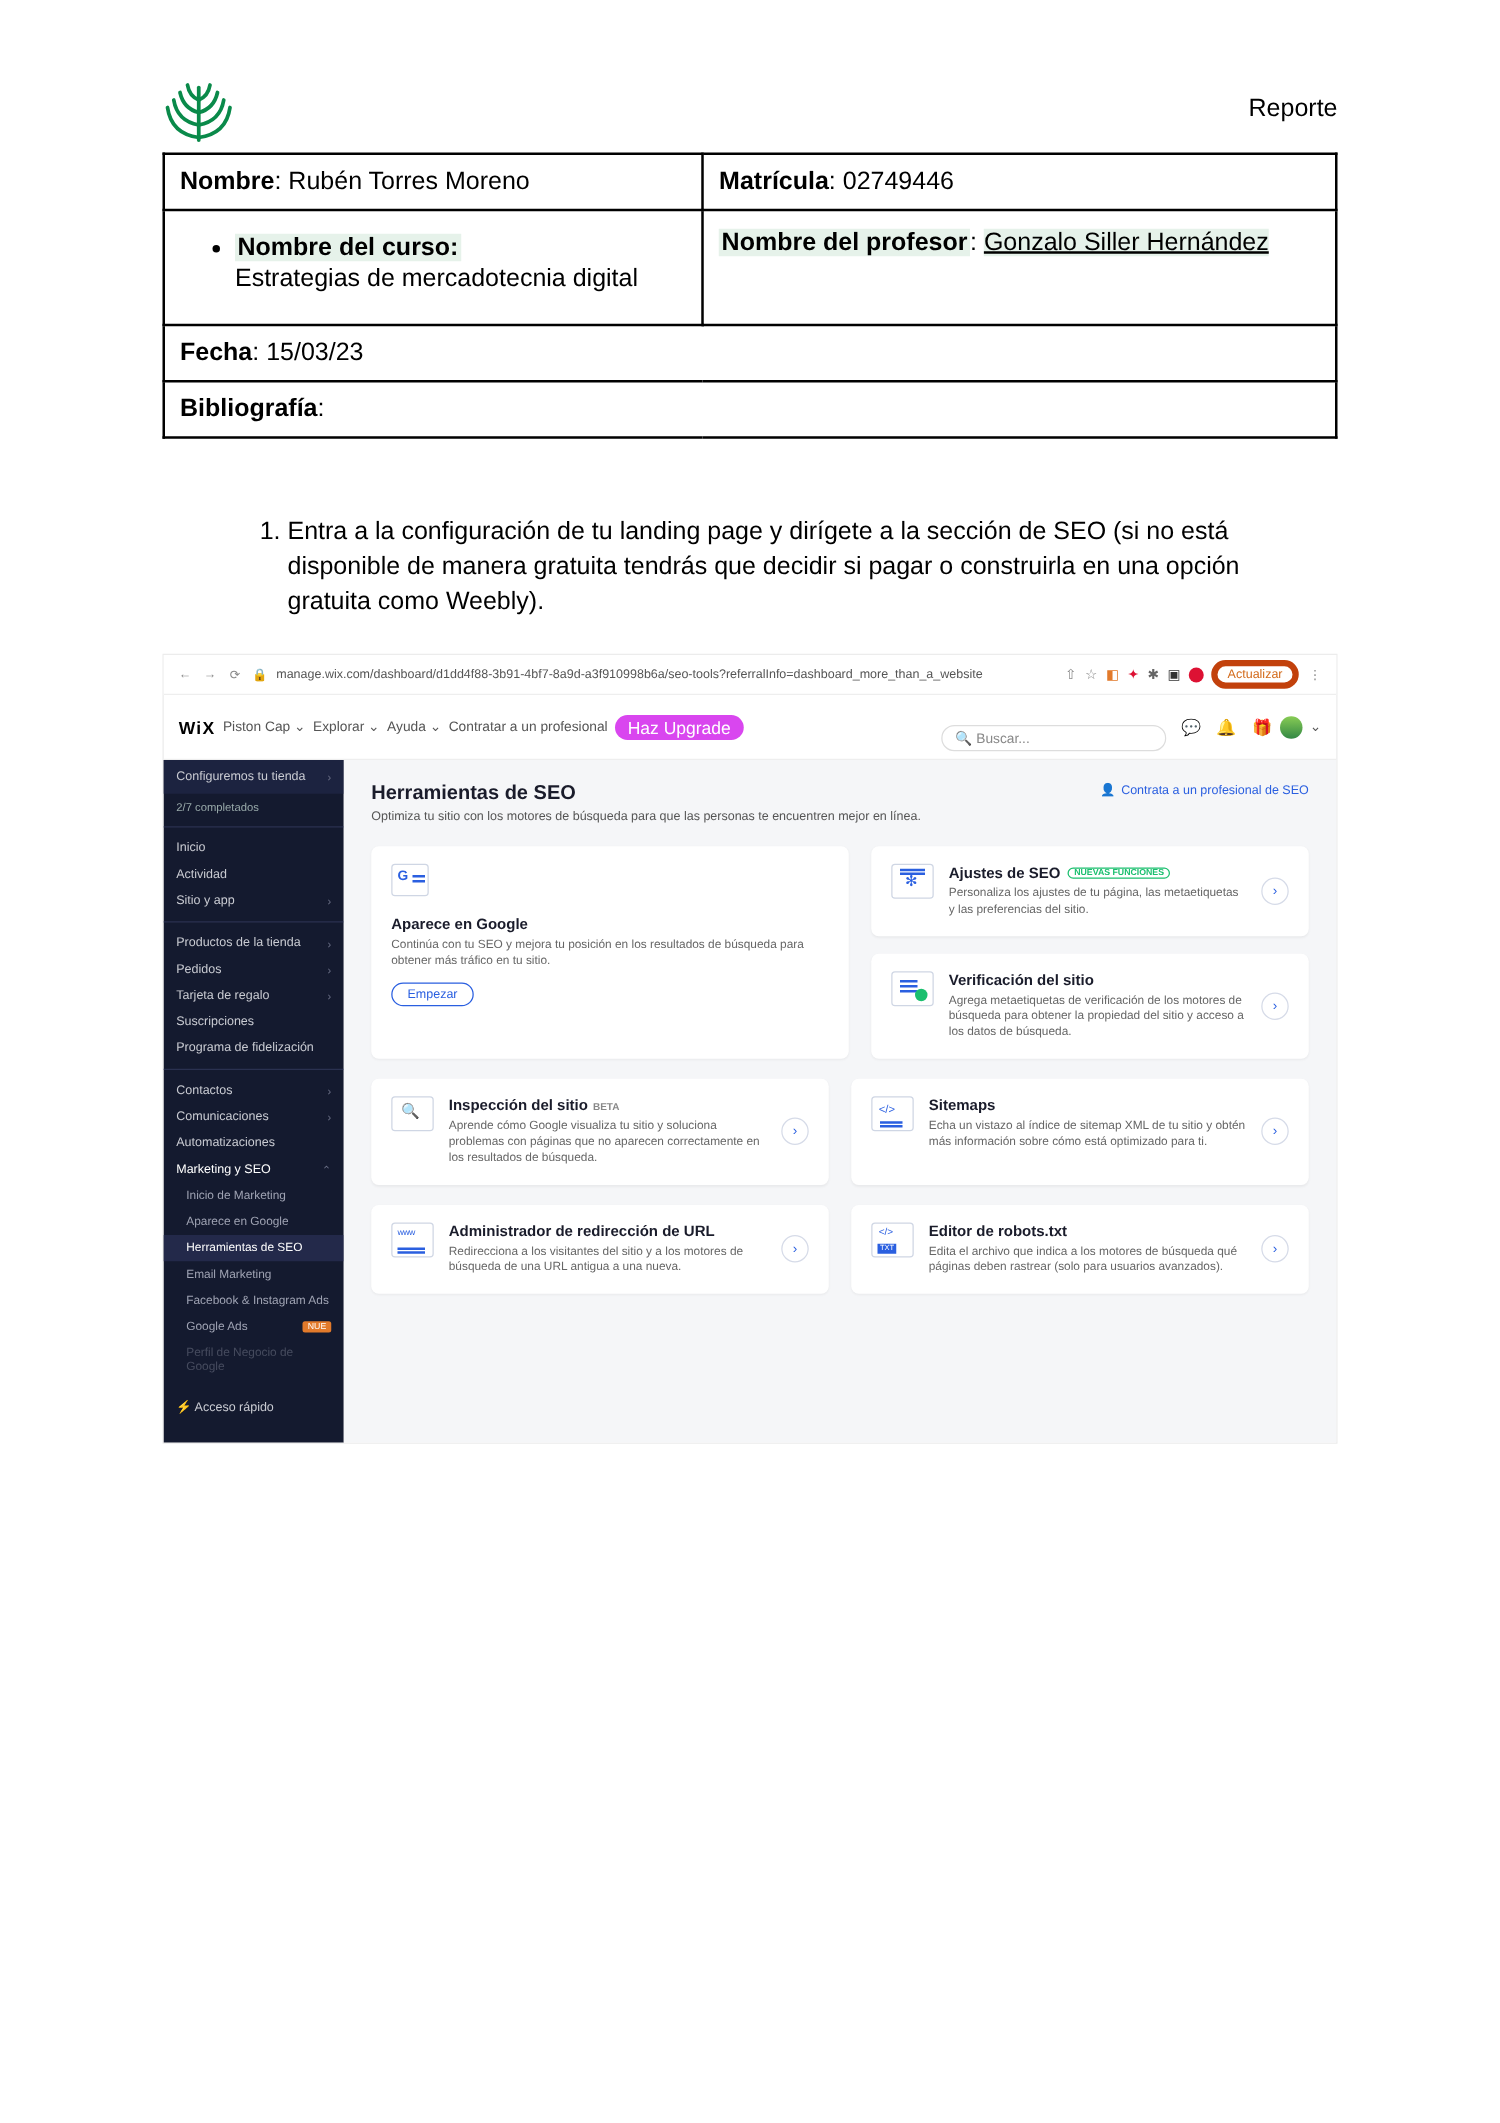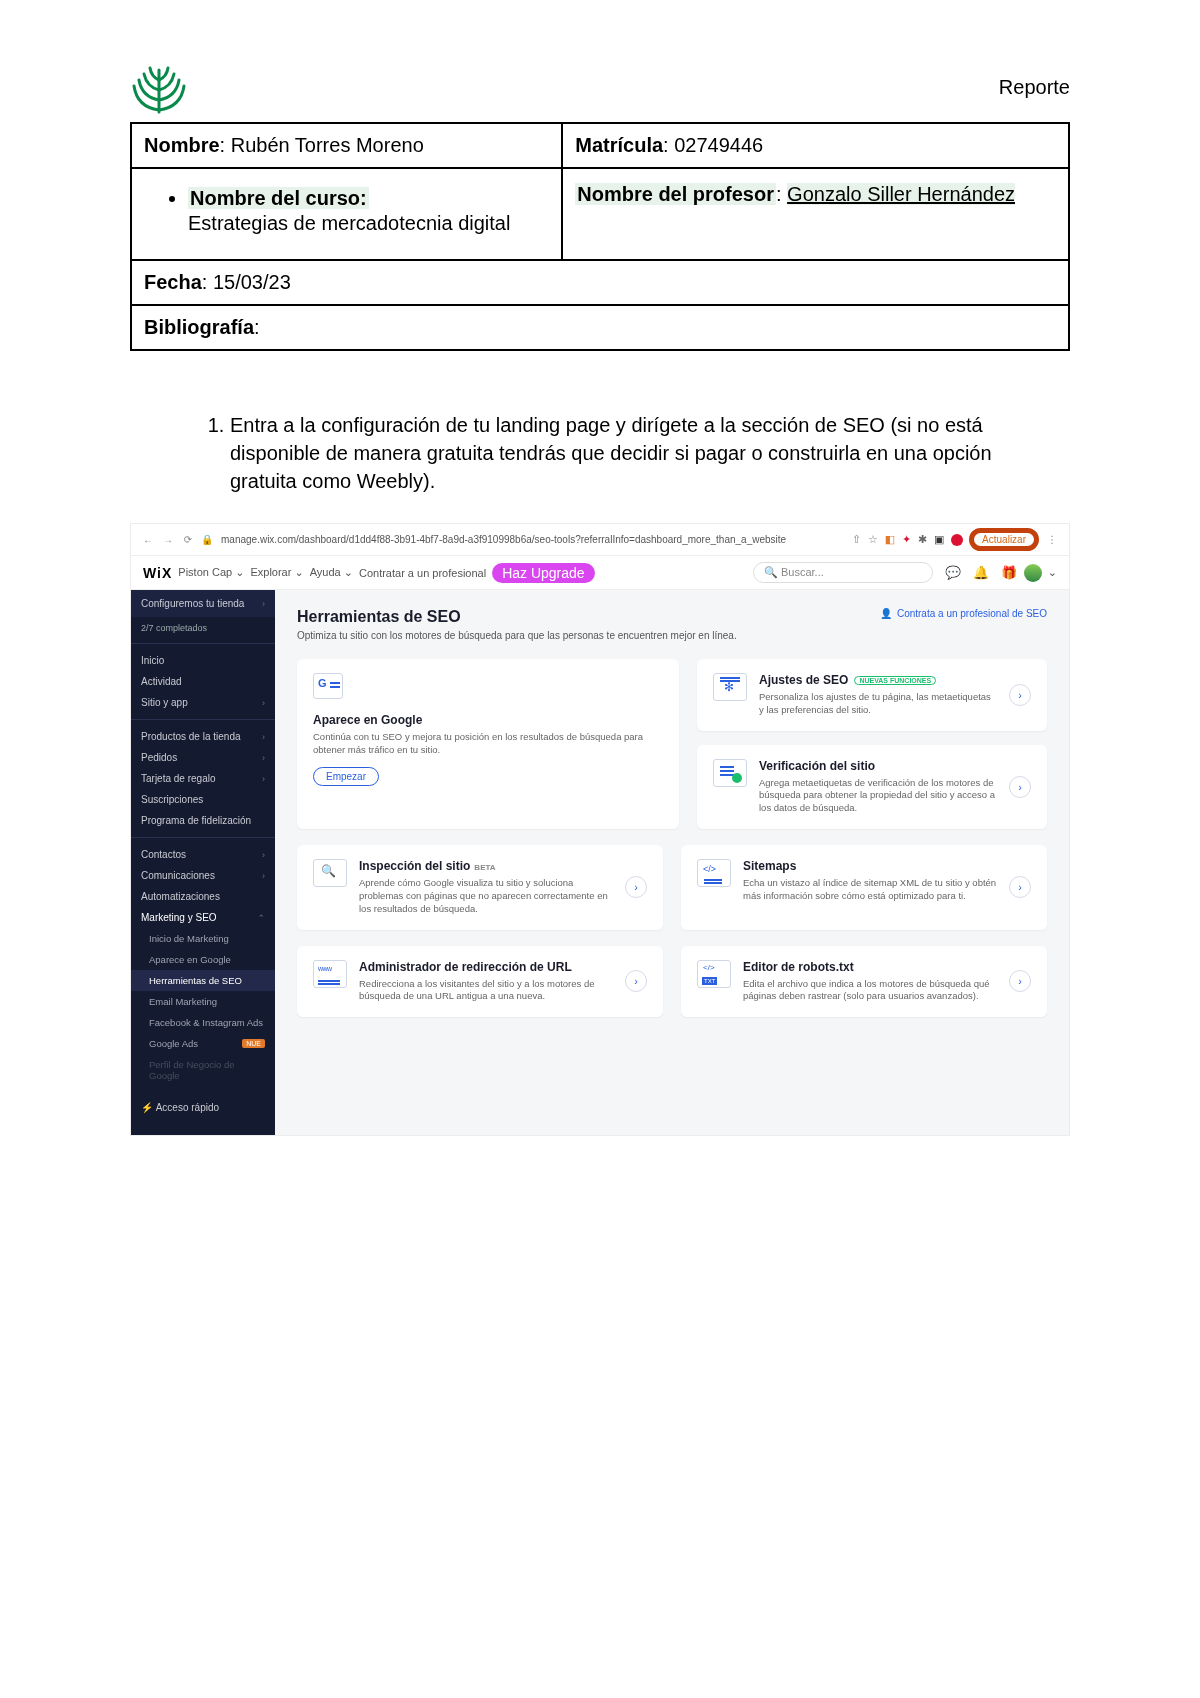--- a/index.html
+++ b/index.html
@@ -114,20 +114,21 @@
     font-size: 14px;
   }
   .wix-search {
     margin-left: auto;
     border: 1px solid #ddd;
     border-radius: 14px;
     padding: 3px 10px;
     width: 180px;
     color: #888;
     font-size: 11px;
+    margin-top: 18px;
   }
   .wix-top .top-icon { color: #555; font-size: 13px; margin-left: 6px; }
   .top-avatar { width: 18px; height: 18px; border-radius: 50%; background: linear-gradient(#8c5, #384); display:inline-block; }
   
   .wix-body { display: flex; }
   .wix-side {
     width: 144px;
     background: #141a2f;
     color: #c9cbd2;
     font-size: 10px;

